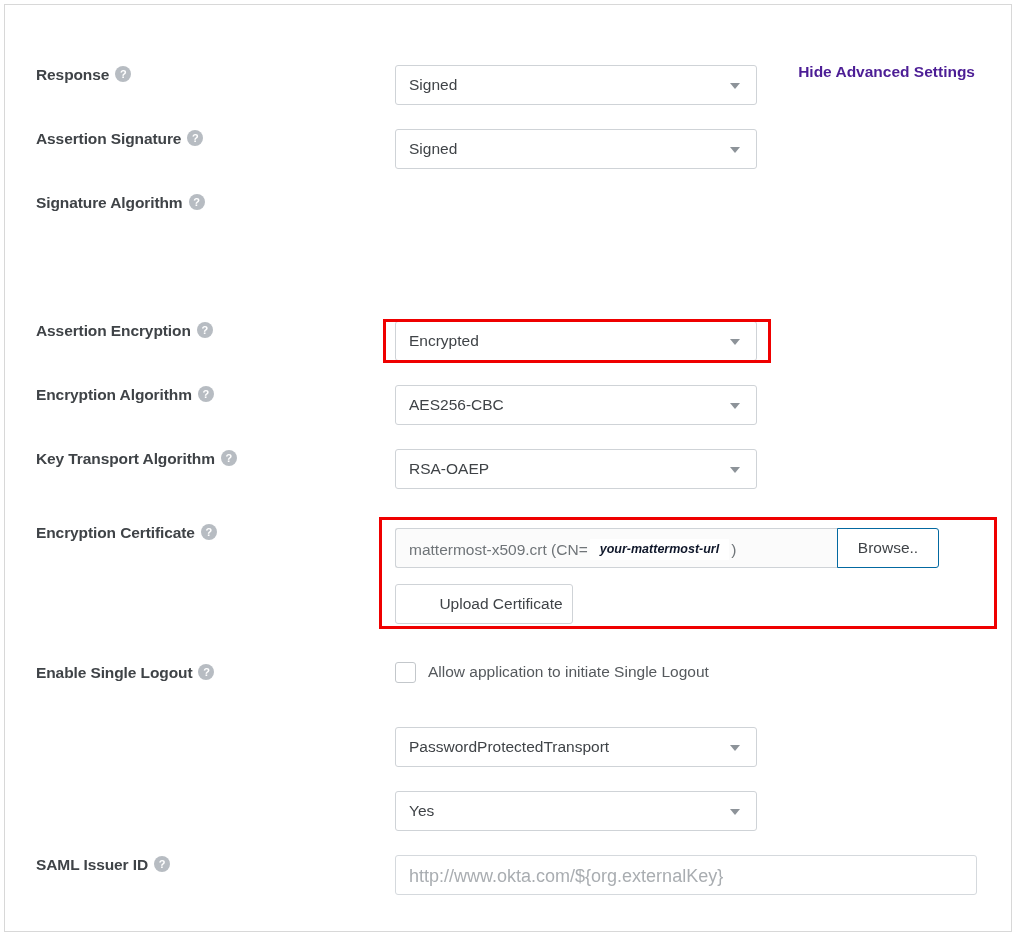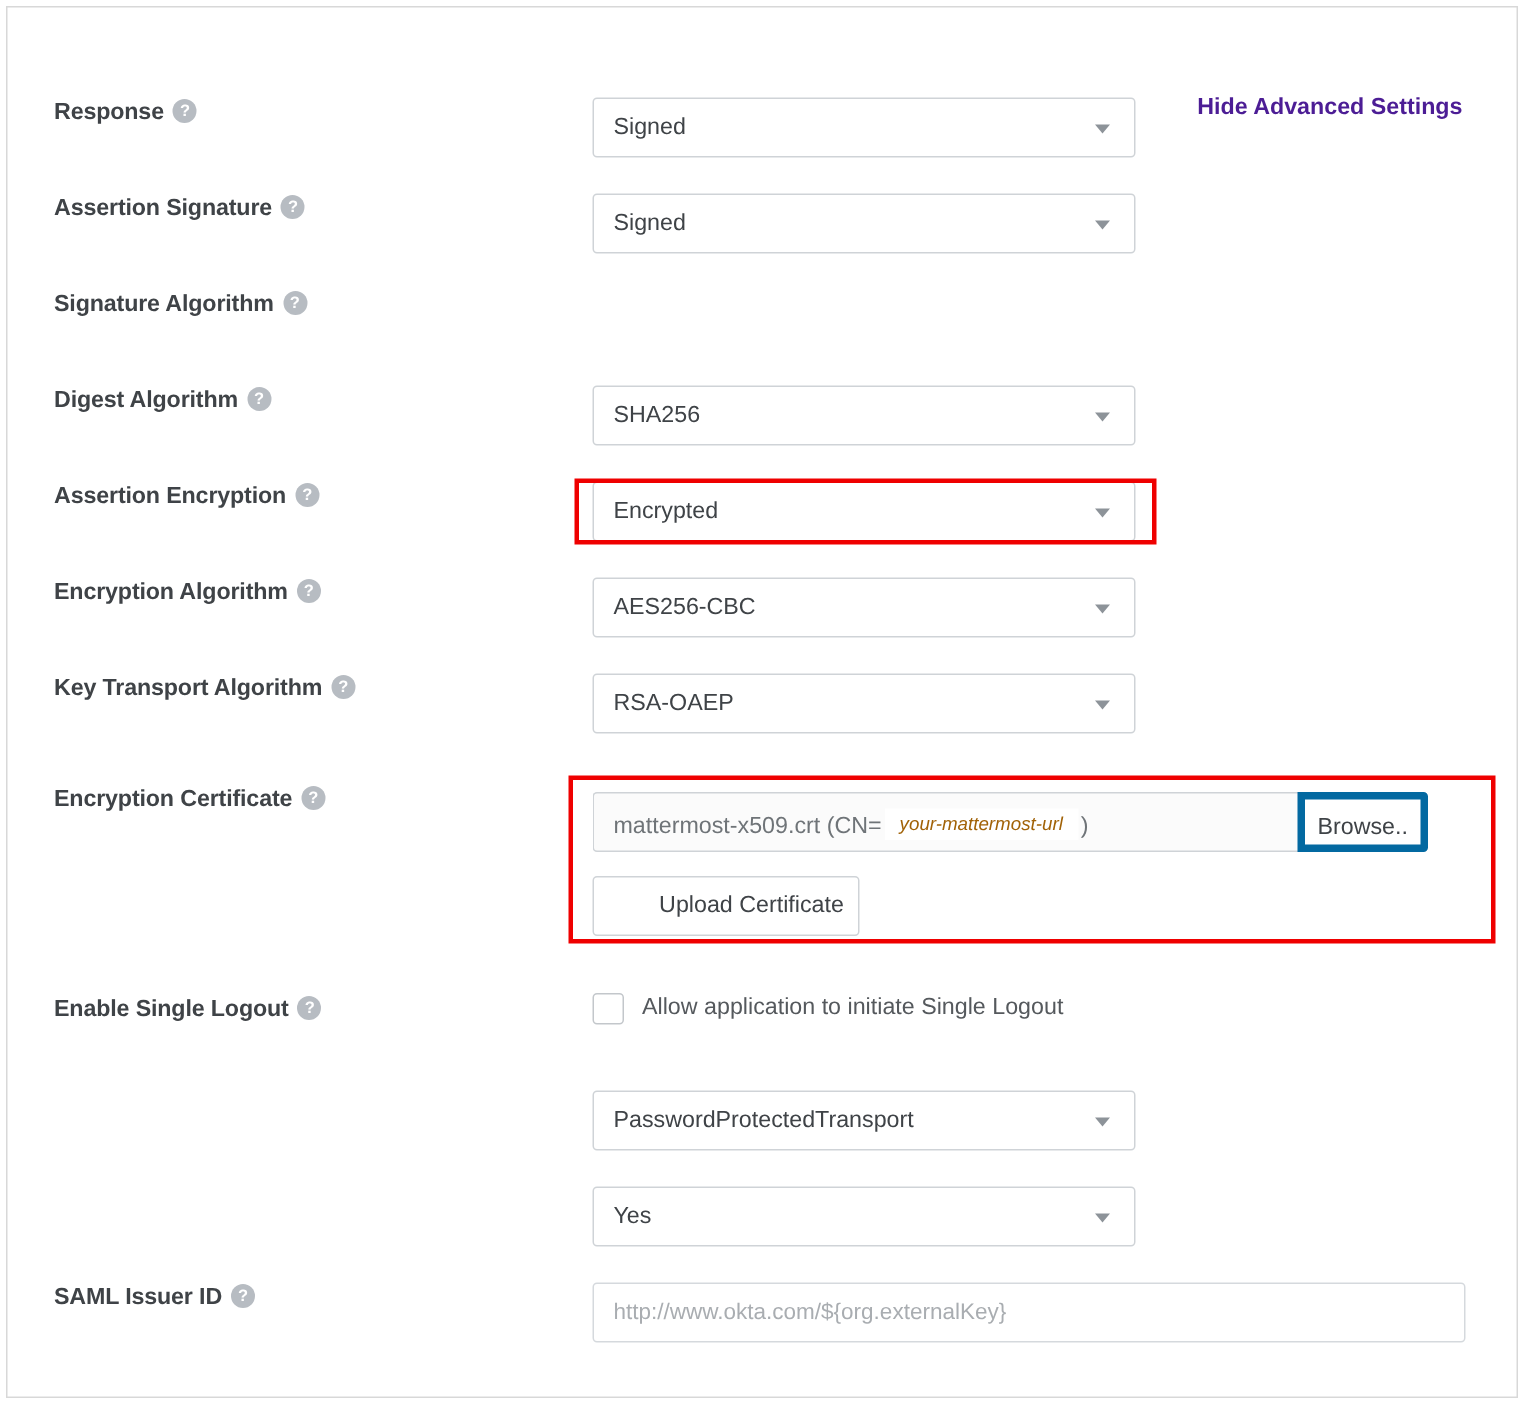--- a/index.html
+++ b/index.html
@@ -123,36 +123,36 @@
     position: absolute;
     left: 13px;
     top: 10px;
     font-size: 15.5px;
     color: #6f7478;
     white-space: nowrap;
   }
   .cert-redact {
     display: inline-block;
     background: #ffffff;
-    color: #a16207;
+    color: #0f172a;
     font-style: italic;
-    font-weight: normal;
+    font-weight: bold;
     font-size: 12.5px;
     padding: 3px 10px 4px 10px;
     margin: 0 2px;
     vertical-align: 2px;
     white-space: nowrap;
   }
   .browse-btn {
     position: absolute;
-    left: 860px;
-    width: 87px;
-    height: 40px;
-    box-sizing: border-box;
-    border: 5px solid #0369a1;
+    left: 832px;
+    width: 102px;
+    height: 40px;
+    box-sizing: border-box;
+    border: 1px solid #0369a1;
     border-radius: 0 3px 3px 0;
     background: #ffffff;
     font-size: 15.5px;
     color: #3f4347;
     text-align: center;
     line-height: 38px;
     cursor: pointer;
   }
   .upload-btn {
     position: absolute;
@@ -206,21 +206,21 @@
     box-sizing: border-box;
     border: 1px solid #d5d9dd;
     border-radius: 3px;
     background: #ffffff;
     cursor: text;
   }
   .text-input .ph {
     position: absolute;
     left: 13px;
     top: 10px;
-    font-size: 15px;
+    font-size: 18px;
     color: #a9adb1;
     white-space: nowrap;
   }
 
   .highlight {
     position: absolute;
     border: 3px solid #ef0000;
     box-sizing: border-box;
     pointer-events: none;
   }
@@ -248,27 +248,20 @@
       <div class="select" style="top:0;">
         <span class="value">Signed</span>
         <span class="caret"></span>
       </div>
     </div>
 
     <div class="row" style="top:188px;">
       <div class="label"><span>Signature Algorithm</span><span class="help">?</span></div>
     </div>
 
-    <div class="row" style="top:252px;">
-      <div class="label"><span>Digest Algorithm</span><span class="help">?</span></div>
-      <div class="select" style="top:0;">
-        <span class="value">SHA256</span>
-        <span class="caret"></span>
-      </div>
-    </div>
 
     <div class="row" style="top:316px;">
       <div class="label"><span>Assertion Encryption</span><span class="help">?</span></div>
       <div class="select" style="top:0;">
         <span class="value">Encrypted</span>
         <span class="caret"></span>
       </div>
     </div>
 
     <div class="row" style="top:380px;">

